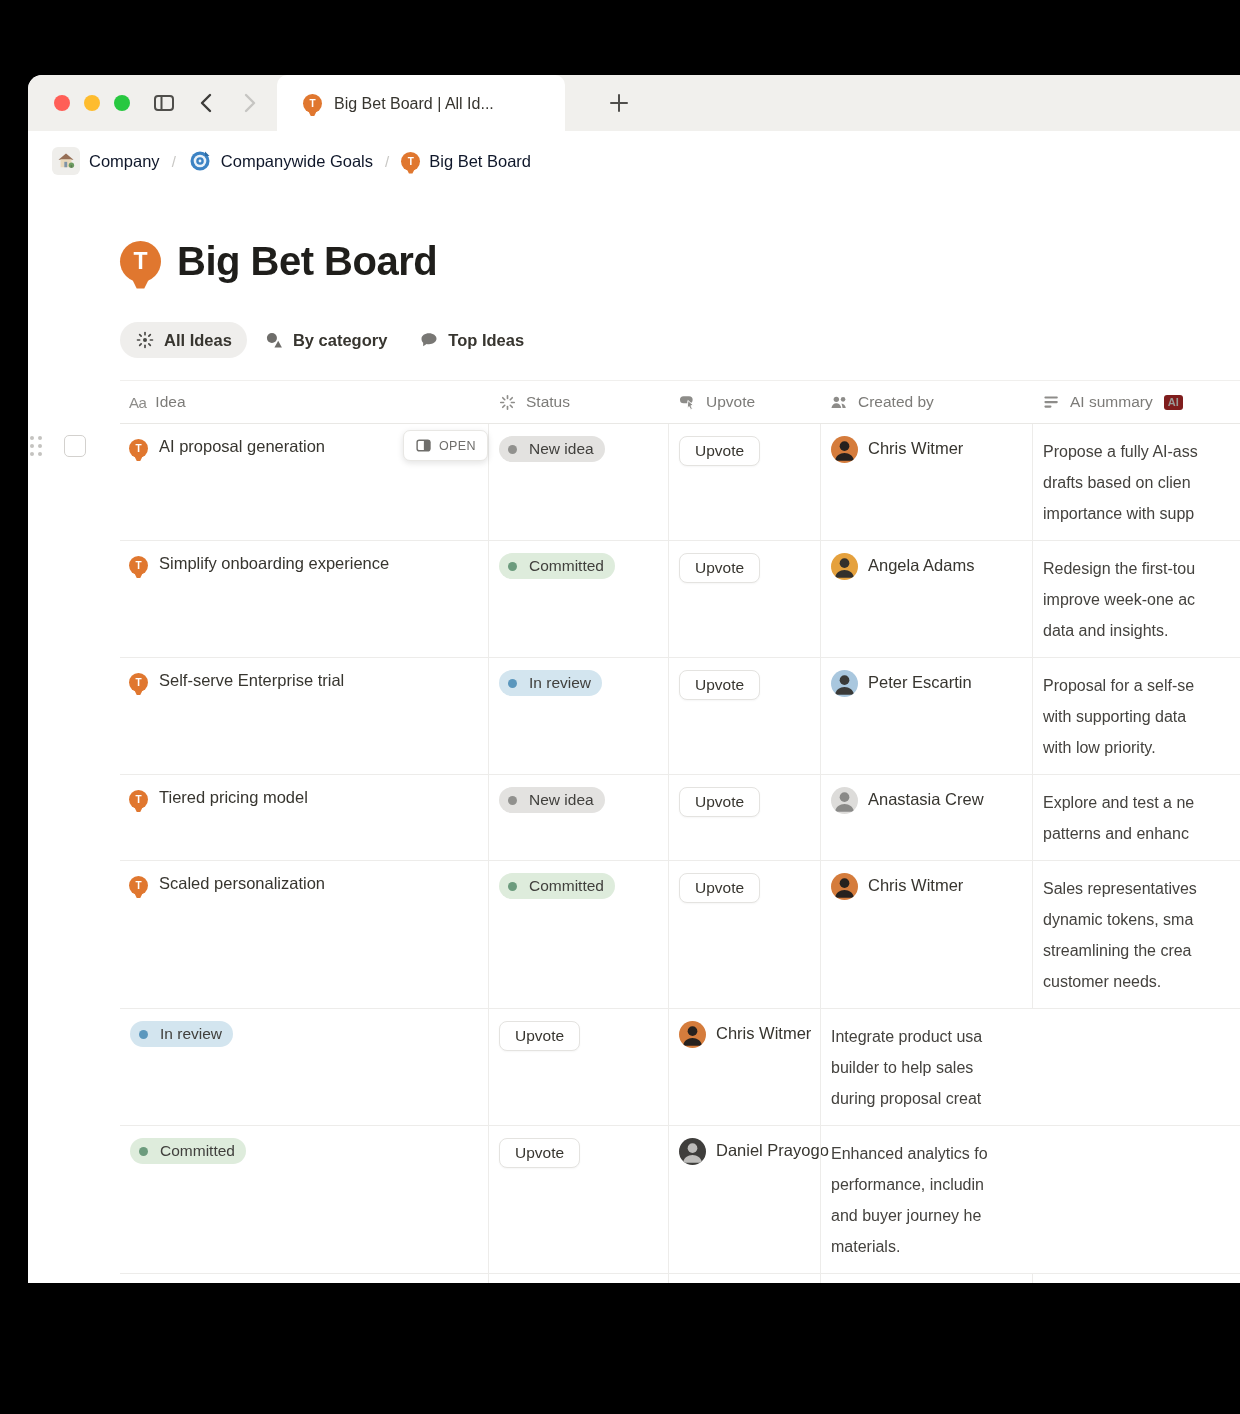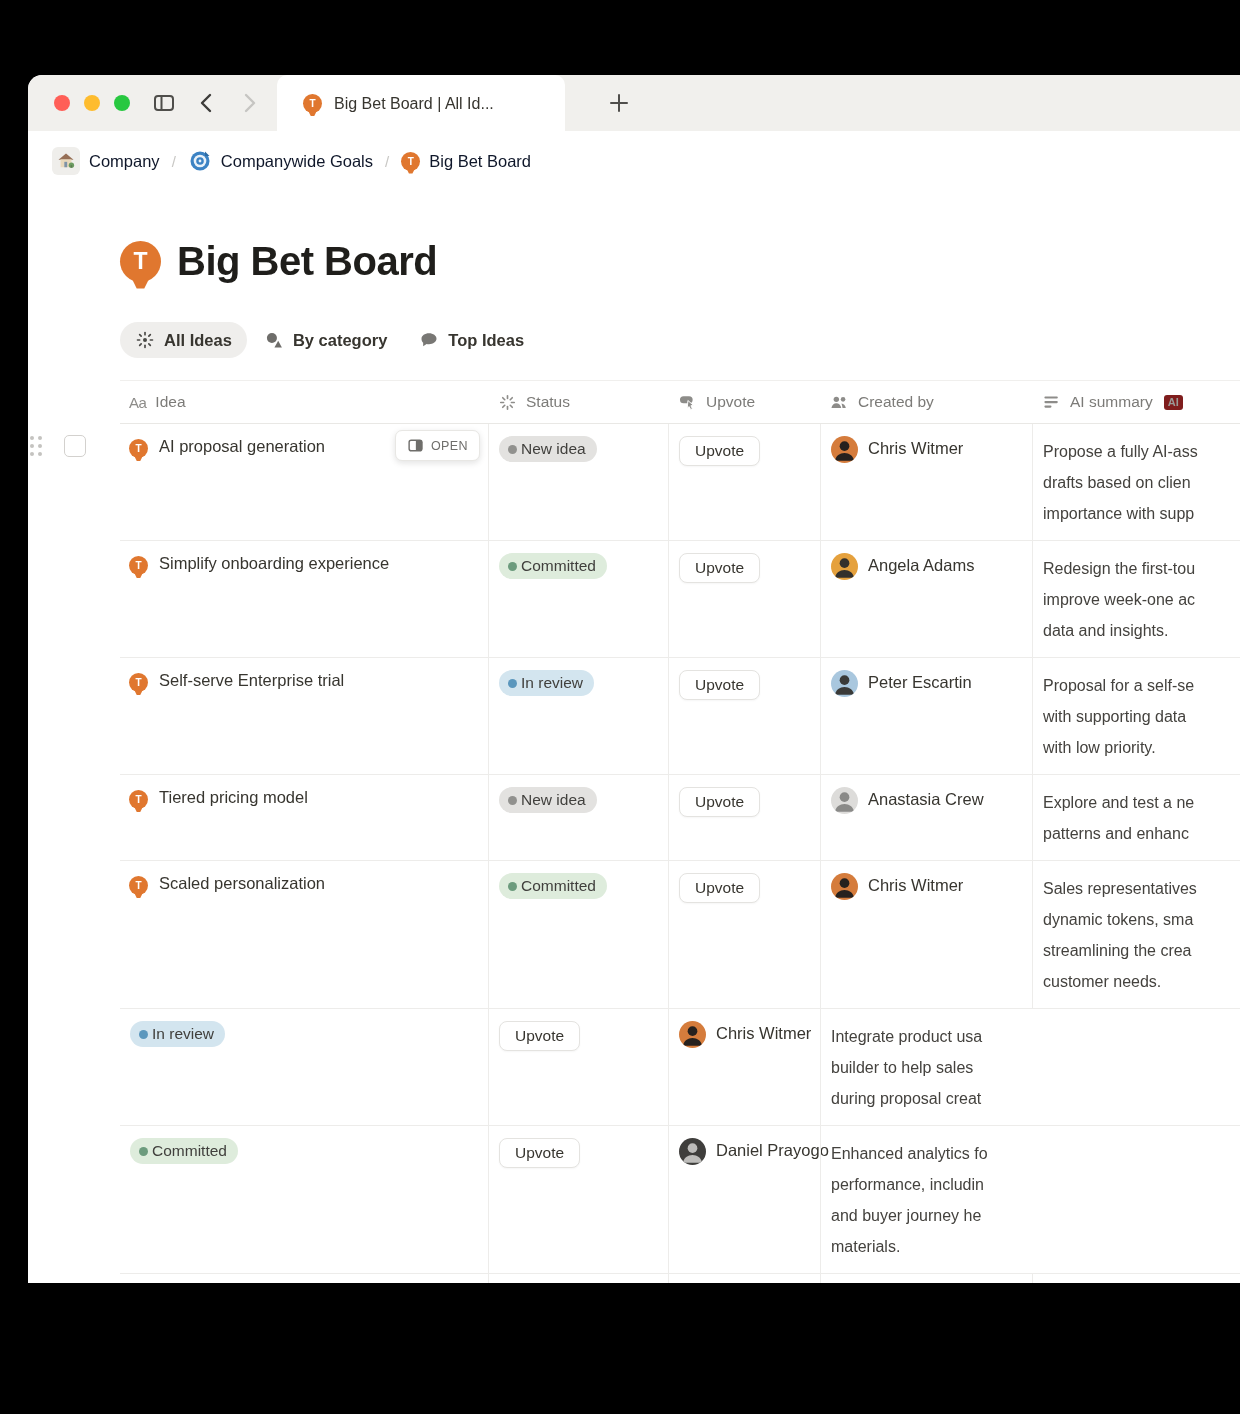--- a/index.html
+++ b/index.html
@@ -56,24 +56,24 @@
   .ai-badge { font-size:11px; color:#9B9A97; background:#7f1d1d; border-radius:3px; padding:1.5px 4px; font-weight:700; margin-left:2px; }
 
   .t-row { position:relative; border-bottom:1px solid #EDECEA; }
   .cell { padding:12px 10px 11px 10px; }
   .cell + .cell { border-left:1px solid #EDECEA; }
 
   .idea-cell { display:flex; align-items:flex-start; gap:11px; padding-left:9px; position:relative; }
   .idea-cell .bulb-sm { margin-top:3px; }
   .idea-name { font-size:16.5px; font-weight:500; color:#37352F; white-space:nowrap; overflow:hidden; padding-top:1px; cursor:pointer; }
 
-  .open-btn { position:absolute; right:8px; top:6px; display:flex; align-items:center; gap:7px; background:#fff; border:1px solid #E8E7E4; border-radius:7px; padding:6px 11px; box-shadow:0 2px 6px rgba(15,15,15,.12); cursor:pointer; }
+  .open-btn { position:absolute; right:0; top:6px; display:flex; align-items:center; gap:7px; background:#fff; border:1px solid #E8E7E4; border-radius:7px; padding:6px 11px; box-shadow:0 2px 6px rgba(15,15,15,.12); cursor:pointer; }
   .open-label { font-size:12.5px; font-weight:500; color:#6F6E6B; letter-spacing:0.4px; }
 
-  .status-pill { display:inline-flex; align-items:center; gap:4px; border-radius:999px; padding:4px 11px 4px 9px; font-size:15.5px; color:#41403D; cursor:pointer; white-space:nowrap; }
+  .status-pill { display:inline-flex; align-items:center; gap:12px; border-radius:999px; padding:4px 11px 4px 9px; font-size:15.5px; color:#41403D; cursor:pointer; white-space:nowrap; }
   .status-dot { width:9px; height:9px; border-radius:50%; flex:none; }
 
   .upvote-btn { display:inline-flex; align-items:center; background:#fff; border:1px solid #E4E3E0; border-radius:8px; padding:5px 15px; font-size:15.5px; color:#37352F; cursor:pointer; box-shadow:0 1px 2px rgba(15,15,15,.04); font-family:inherit; }
 
   .creator { display:flex; align-items:flex-start; gap:10px; }
   .avatar { width:27px; height:27px; border-radius:50%; overflow:hidden; flex:none; position:relative; }
   .creator-name { font-size:16.5px; color:#37352F; padding-top:3px; white-space:nowrap; }
 
   .summary { font-size:16px; color:#44423e; line-height:31px; }
   .summary-line { white-space:nowrap; overflow:hidden; }

